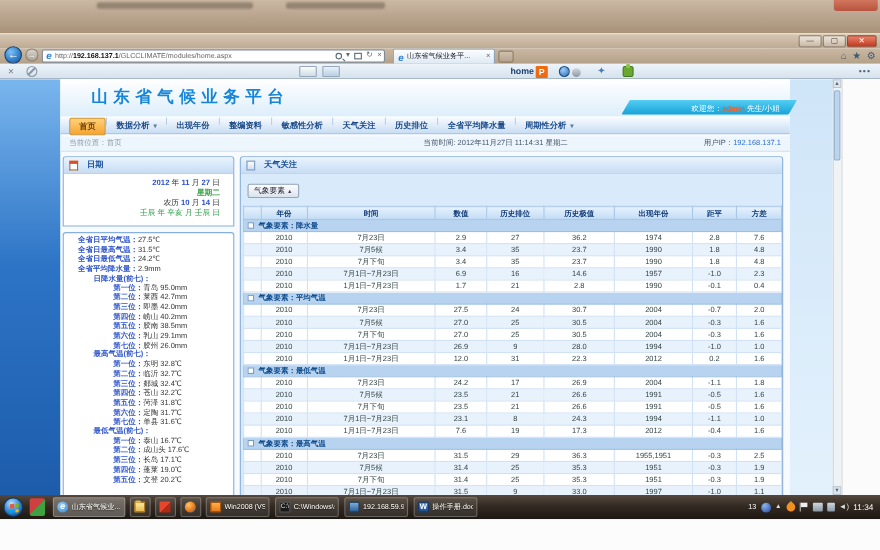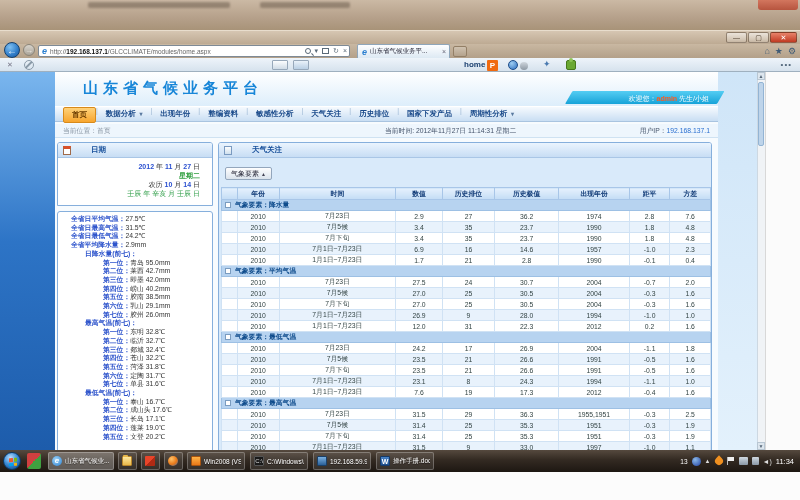--- a/index.html
+++ b/index.html
@@ -112,21 +112,21 @@
     border-bottom:1px solid #cfe2f2; font-size:6.8px; color:#8a96a4; line-height:14px; }
   .bc-loc { position:absolute; left:8px; }
   .bc-time { position:absolute; left:330px; color:#44536a; }
   .bc-ip { position:absolute; right:8px; color:#44536a; }
   .bc-ip b { color:#2a6fd0; font-weight:normal; }
 
   
   .panel { position:absolute; border:1px solid #86afdc; border-radius:3px 3px 0 0; background:#fff; overflow:hidden; }
   .panel-head { height:15px; background:linear-gradient(180deg,#eaf4fe,#c7ddf4); border-bottom:1px solid #a9c6e6;
     display:flex; align-items:center; padding-left:5px; }
-  .panel-head .ptitle { font-size:7.5px; font-weight:bold; color:#174f9a; margin-left:20px; }
+  .panel-head .ptitle { font-size:7.5px; font-weight:bold; color:#174f9a; margin-left:8px; }
   .pic-cal { width:8px; height:9px; background:#fff; border:1px solid #a06a4a; border-top:3px solid #d8502a; }
   .pic-doc { width:8px; height:9px; background:linear-gradient(180deg,#fdfdfd,#cfe0ee); border:1px solid #7a9ac0; }
 
   .date-panel { left:2px; top:70px; width:156px; height:64px; }
   .date-body { padding:4px 12px 0 0; text-align:right; font-size:7px; line-height:9px; color:#333; }
   .date-body .num { color:#2b50d0; font-weight:bold; }
   .date-body .wk { color:#2e9e3e; font-weight:bold; }
   .date-body .gz { color:#2f9e48; }
 
   .summary-panel { left:2px; top:139px; width:156px; height:245px; }
@@ -291,21 +291,21 @@
             <span class="nav-item">出现年份</span>
             <span class="nav-sep">|</span>
             <span class="nav-item">整编资料</span>
             <span class="nav-sep">|</span>
             <span class="nav-item">敏感性分析</span>
             <span class="nav-sep">|</span>
             <span class="nav-item">天气关注</span>
             <span class="nav-sep">|</span>
             <span class="nav-item">历史排位</span>
             <span class="nav-sep">|</span>
-            <span class="nav-item">国家下发产品</span>
+            <span class="nav-item">全省平均降水量</span>
             <span class="nav-sep">|</span>
             <span class="nav-item">周期性分析<span class="nav-arrow"> ▾</span></span>
           </div>
 
         <div class="breadcrumb">
           <span class="bc-loc">当前位置：首页</span>
           <span class="bc-time">当前时间: 2012年11月27日 11:14:31 星期二</span>
           <span class="bc-ip"><span>用户IP：</span><b>192.168.137.1</b></span>
         </div>
 

